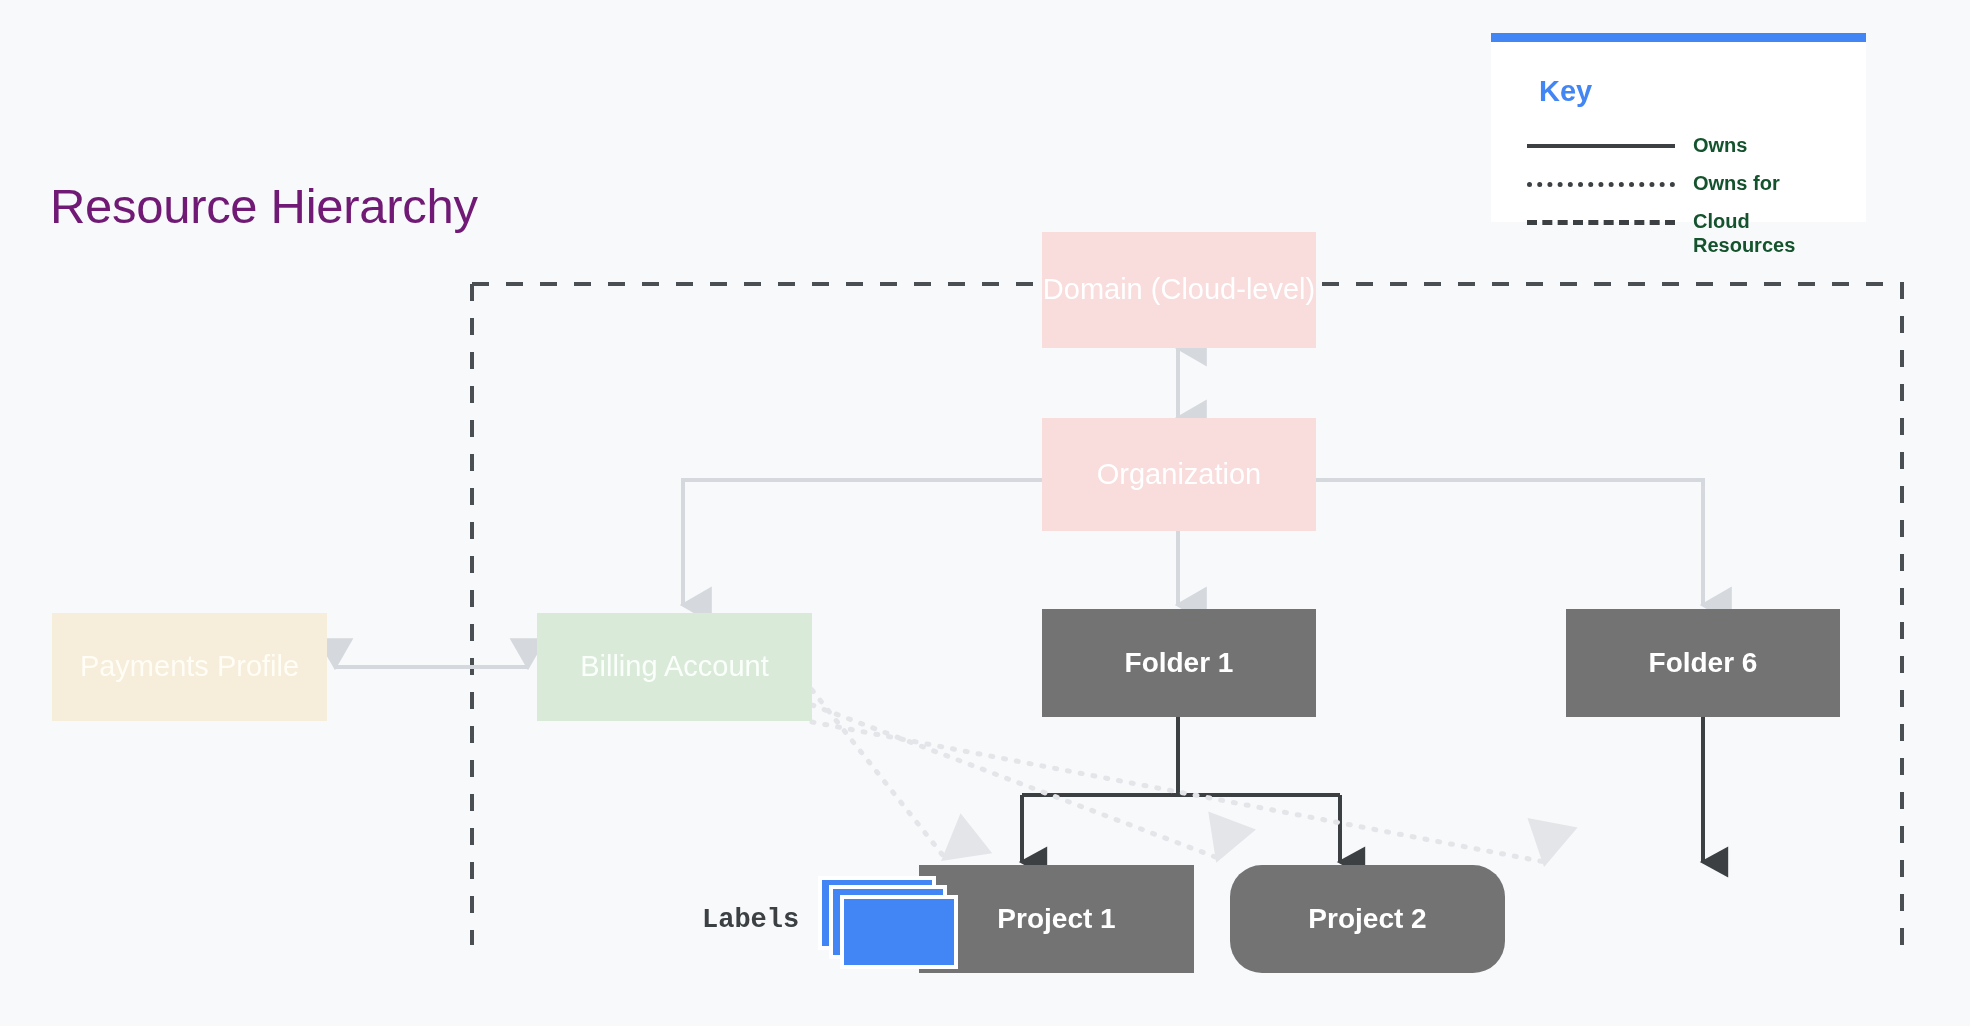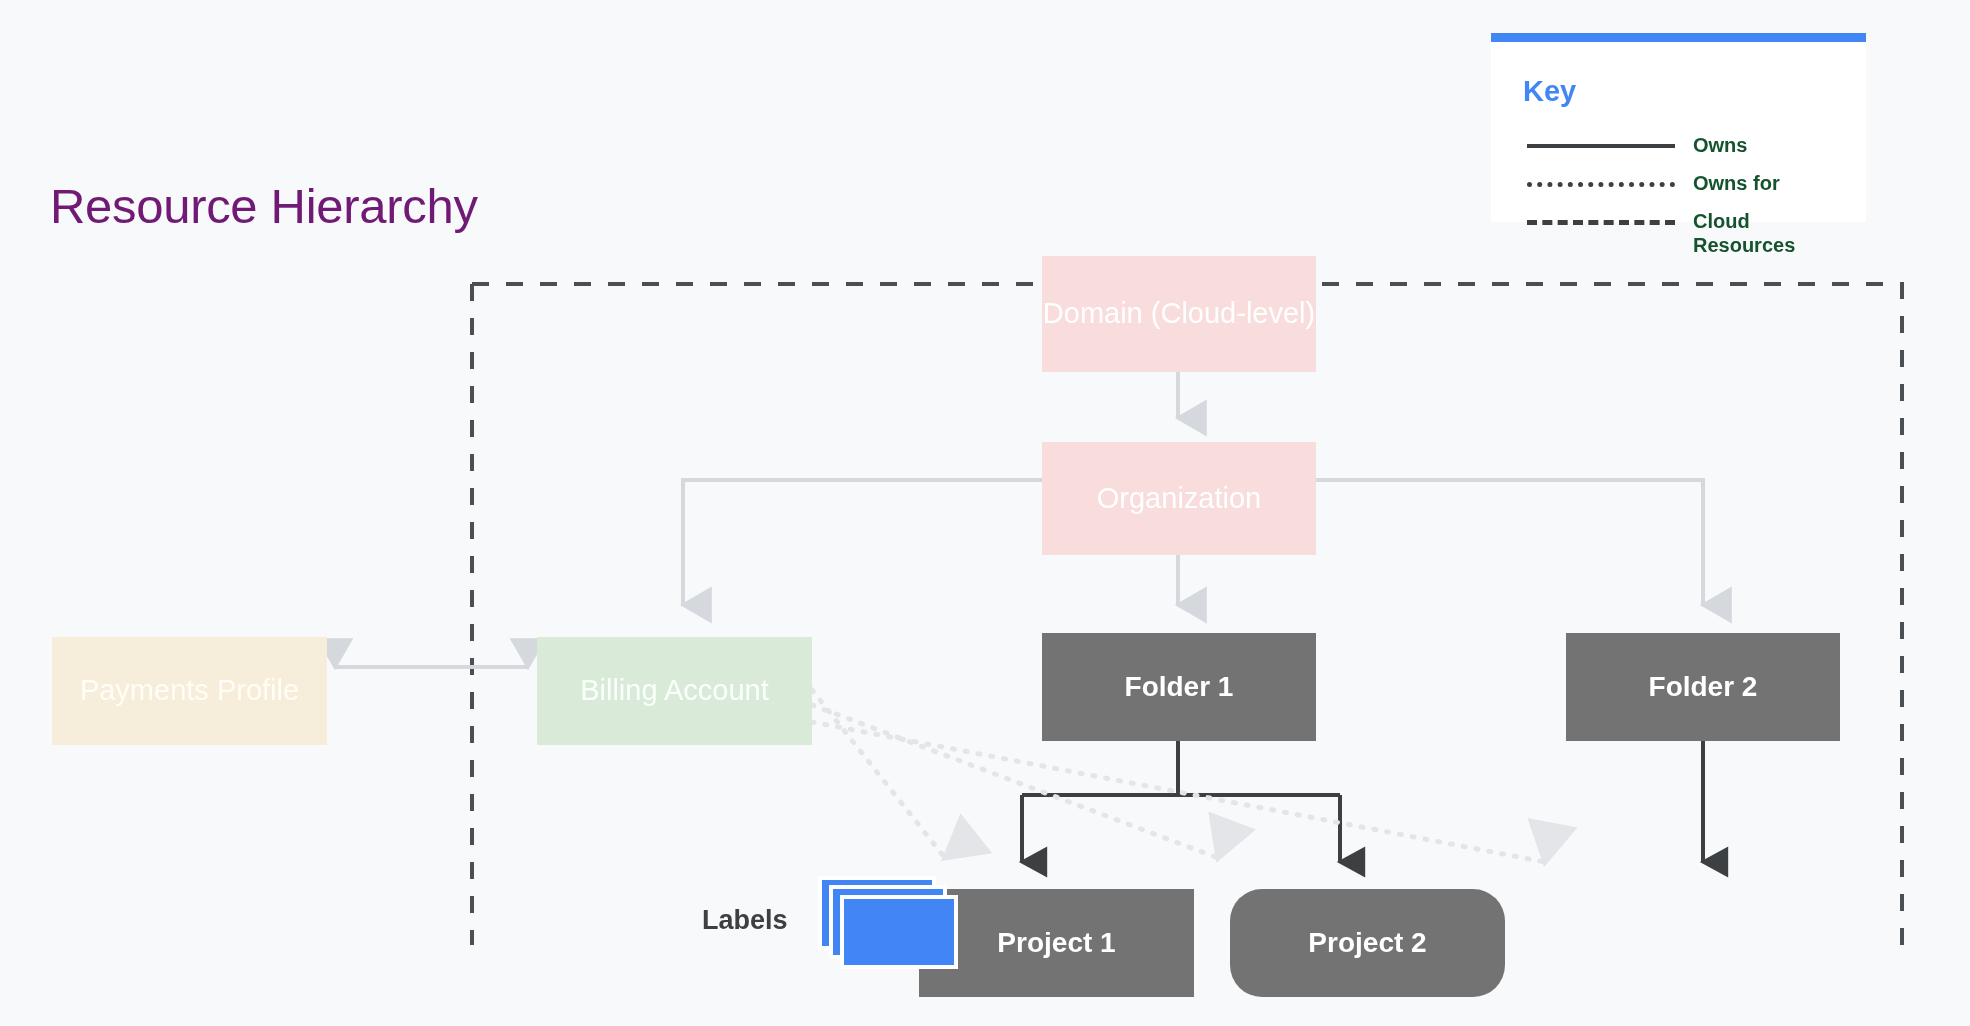--- a/index.html
+++ b/index.html
@@ -35,35 +35,35 @@
   }
 
   .node {
     position: absolute;
     display: flex;
     align-items: center;
     justify-content: center;
     box-sizing: border-box;
     text-align: center;
     line-height: 1.15;
-    margin-top: 24px;
   }
   .node-label { display: block; }
 
   .node.pink   { background: #f9dcdc; color: #ffffff; font-weight: 400; font-size: 29px; }
   .node.cream  { background: #f6edda; color: #fffdf5; font-weight: 400; font-size: 29px; }
   .node.green  { background: #d9ead9; color: #fbfffb; font-weight: 400; font-size: 29px; }
   .node.blue   { background: #737373; color: #ffffff; font-weight: 700; font-size: 28px; }
 
   .labels-text {
     position: absolute;
     font-size: 27px;
     font-weight: 700;
     color: #3c4043;
     white-space: nowrap;
+    font-family: Liberation Mono, monospace;
   }
 
   .label-stack { position: absolute; }
   .label-card {
     position: absolute;
     background: #4285f4;
     border: 4px solid #ffffff;
     box-sizing: border-box;
   }
 
@@ -79,21 +79,21 @@
   }
   .key-accent {
     position: absolute;
     left: 0; top: 0;
     width: 375px;
     height: 9px;
     background: #4285f4;
   }
   .key-title {
     position: absolute;
-    left: 32px;
+    left: 48px;
     top: 42px;
     font-size: 29px;
     font-weight: 700;
     color: #4285f4;
     white-space: nowrap;
   }
   .key-row {
     position: absolute;
     left: 36px;
     width: 330px;
@@ -183,21 +183,21 @@
 
   <div class="node green" style="left:537px; top:613px; width:275px; height:108px;">
     <span class="node-label">Billing Account</span>
   </div>
 
   <div class="node blue" style="left:1042px; top:609px; width:274px; height:108px;">
     <span class="node-label">Folder 1</span>
   </div>
 
   <div class="node blue" style="left:1566px; top:609px; width:274px; height:108px;">
-    <span class="node-label">Folder 2</span>
+    <span class="node-label">Folder 6</span>
   </div>
 
   <div class="node blue" style="left:919px; top:865px; width:275px; height:108px;">
     <span class="node-label">Project 1</span>
   </div>
 
   <div class="node blue" style="left:1230px; top:865px; width:275px; height:108px;border-radius:32px;">
     <span class="node-label">Project 2</span>
   </div>
 

